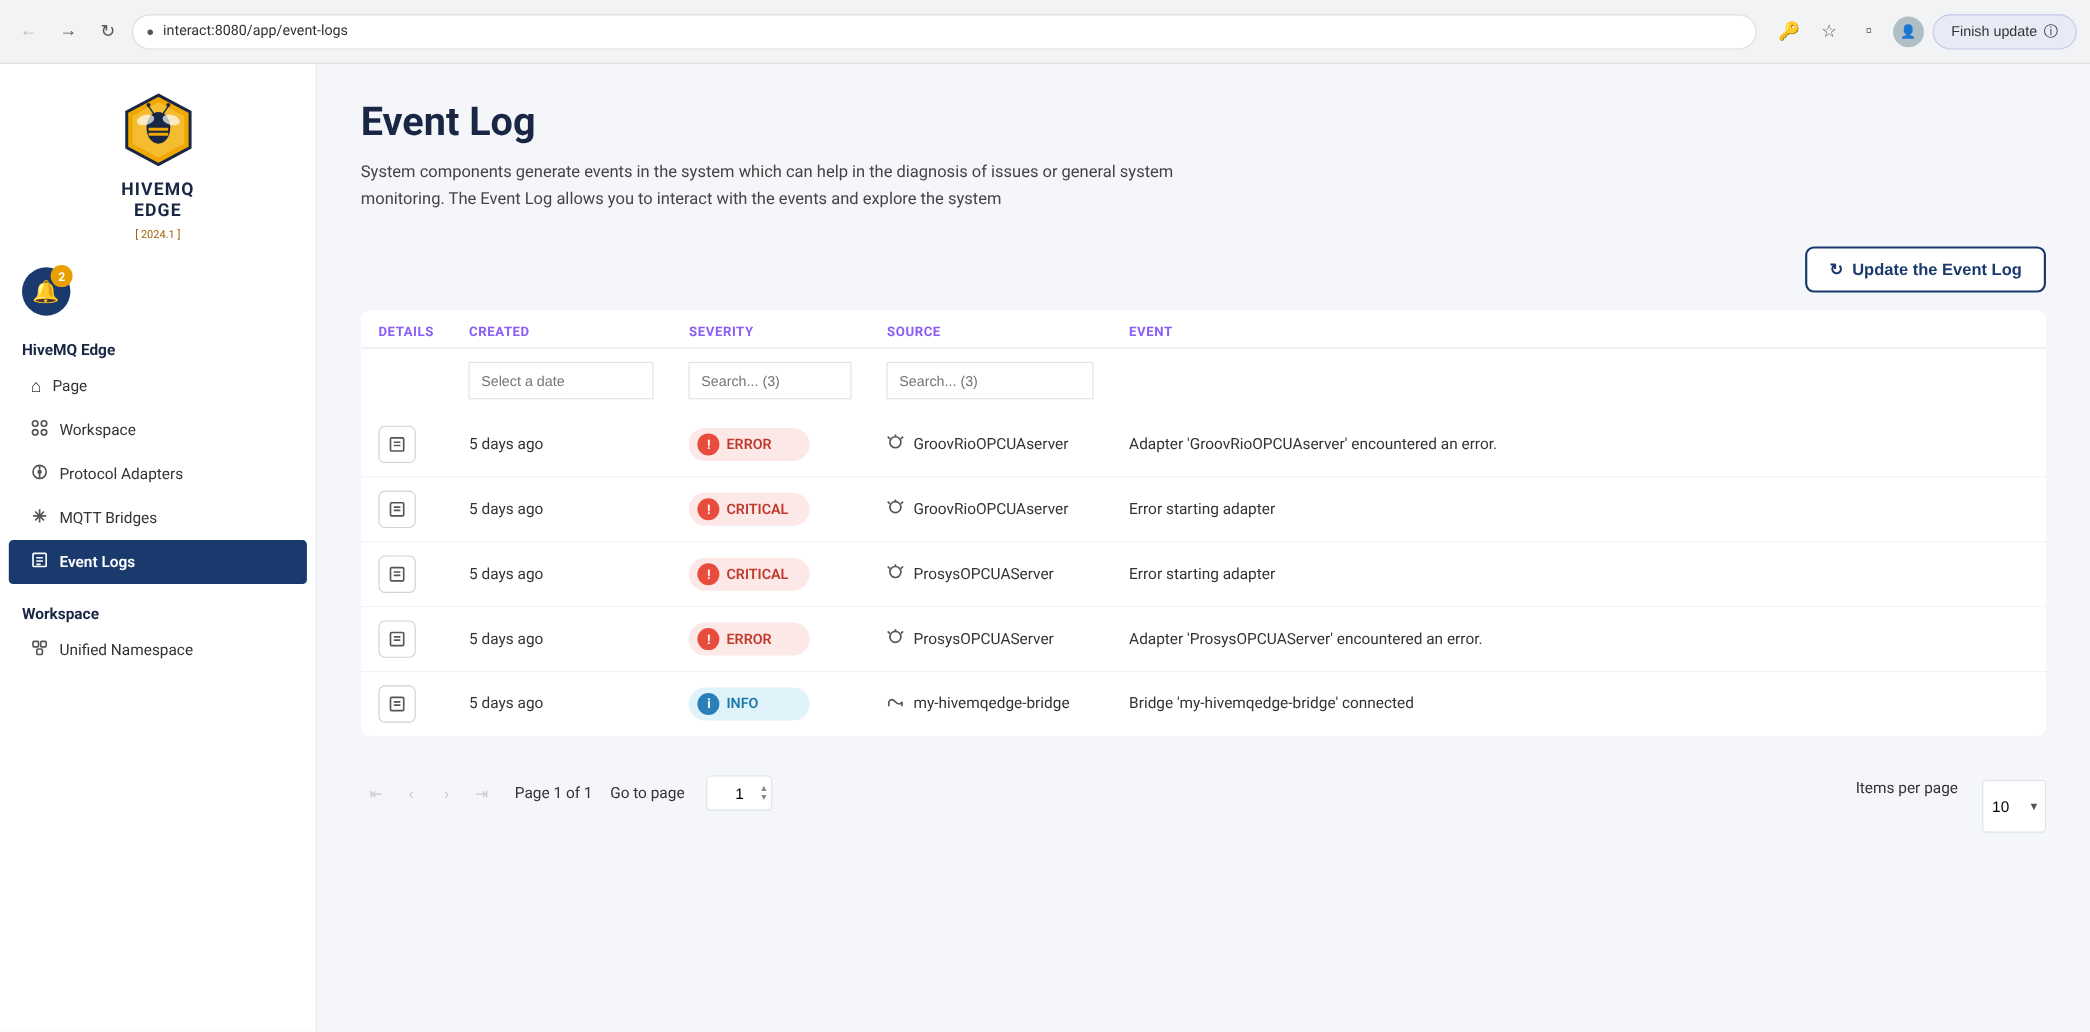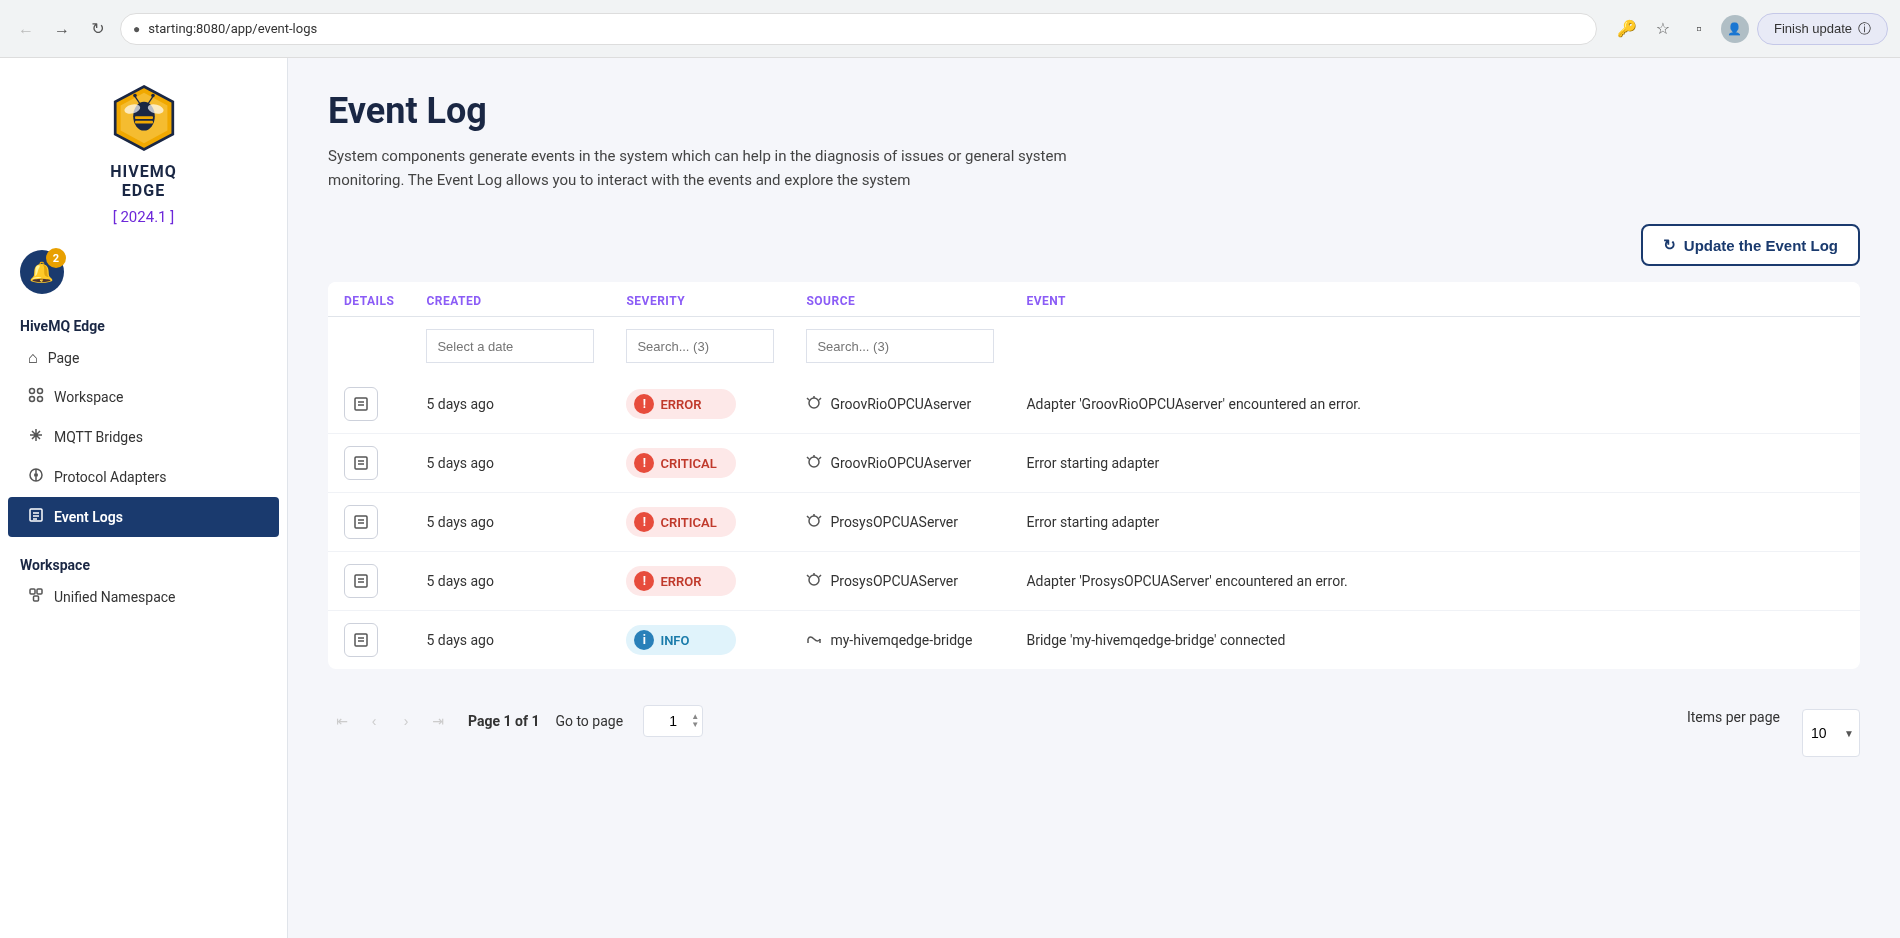--- a/index.html
+++ b/index.html
@@ -99,22 +99,22 @@
     .logo-hexagon svg { width: 100%; height: 100%; }
     .logo-title {
       font-size: 16px;
       font-weight: 700;
       color: #1a2744;
       letter-spacing: 1px;
       text-align: center;
       line-height: 1.2;
     }
     .logo-version {
-      font-size: 15px;
-      color: #6d28d9;
+      font-size: 10px;
+      color: #a16207;
     }
 
     .sidebar-notification {
       padding: 8px 16px 16px;
       display: flex;
       justify-content: flex-start;
       padding-left: 20px;
     }
     .notif-bell {
       width: 44px; height: 44px;
@@ -323,21 +323,20 @@
       cursor: pointer;
       display: flex; align-items: center; justify-content: center;
       color: #555;
       font-size: 14px;
       border-radius: 4px;
     }
     .page-nav-btn.disabled { color: #ccc; cursor: default; }
     .page-info {
       margin: 0 12px;
       font-size: 14px;
-      font-weight: bold;
     }
     .go-to-page {
       display: flex;
       align-items: center;
       gap: 20px;
     }
     .page-number-input {
       width: 60px;
       height: 32px;
       border: 1px solid #dde1ea;
@@ -396,21 +395,21 @@
   </style>
 </head>
 <body>
 
 <div class="browser-chrome">
   <button class="browser-nav-btn disabled">←</button>
   <button class="browser-nav-btn">→</button>
   <button class="browser-nav-btn">↻</button>
   <div class="address-bar">
     <span class="address-bar-icon">●</span>
-    <span>starting:8080/app/event-logs</span>
+    <span>interact:8080/app/event-logs</span>
   </div>
   <div class="browser-actions">
     <button class="browser-action-btn">🔑</button>
     <button class="browser-action-btn">☆</button>
     <button class="browser-action-btn">▫</button>
     <div class="avatar-circle">👤</div>
     <button class="finish-update-btn">
       <span>Finish update</span>
       <span>ⓘ</span>
     </button>
@@ -465,35 +464,35 @@
           <circle cx="12" cy="4" r="2.5" stroke="#555" stroke-width="1.5"></circle>
           <circle cx="4" cy="12" r="2.5" stroke="#555" stroke-width="1.5"></circle>
           <circle cx="12" cy="12" r="2.5" stroke="#555" stroke-width="1.5"></circle>
         </svg>
       </span>
       <span>Workspace</span>
     </a>
     <a class="sidebar-nav-item">
       <span class="nav-icon">
         <svg width="16" height="16" viewBox="0 0 16 16" fill="none">
-          <path d="M2 8 L14 8 M8 2 L8 14 M4 4 L12 12 M12 4 L4 12" stroke="#555" stroke-width="1.5"></path>
-        </svg>
-      </span>
-      <span>MQTT Bridges</span>
-    </a>
-    <a class="sidebar-nav-item">
-      <span class="nav-icon">
-        <svg width="16" height="16" viewBox="0 0 16 16" fill="none">
           <circle cx="8" cy="8" r="6" stroke="#555" stroke-width="1.5"></circle>
           <circle cx="8" cy="8" r="2" fill="#555"></circle>
           <line x1="8" y1="2" x2="8" y2="6" stroke="#555" stroke-width="1.5"></line>
           <line x1="8" y1="10" x2="8" y2="14" stroke="#555" stroke-width="1.5"></line>
         </svg>
       </span>
       <span>Protocol Adapters</span>
+    </a>
+    <a class="sidebar-nav-item">
+      <span class="nav-icon">
+        <svg width="16" height="16" viewBox="0 0 16 16" fill="none">
+          <path d="M2 8 L14 8 M8 2 L8 14 M4 4 L12 12 M12 4 L4 12" stroke="#555" stroke-width="1.5"></path>
+        </svg>
+      </span>
+      <span>MQTT Bridges</span>
     </a>
     <a class="sidebar-nav-item active">
       <span class="nav-icon">
         <svg width="16" height="16" viewBox="0 0 16 16" fill="none">
           <rect x="2" y="2" width="12" height="12" rx="1" stroke="white" stroke-width="1.5"></rect>
           <line x1="5" y1="6" x2="11" y2="6" stroke="white" stroke-width="1.5"></line>
           <line x1="5" y1="9" x2="11" y2="9" stroke="white" stroke-width="1.5"></line>
           <line x1="5" y1="12" x2="9" y2="12" stroke="white" stroke-width="1.5"></line>
         </svg>
       </span>

